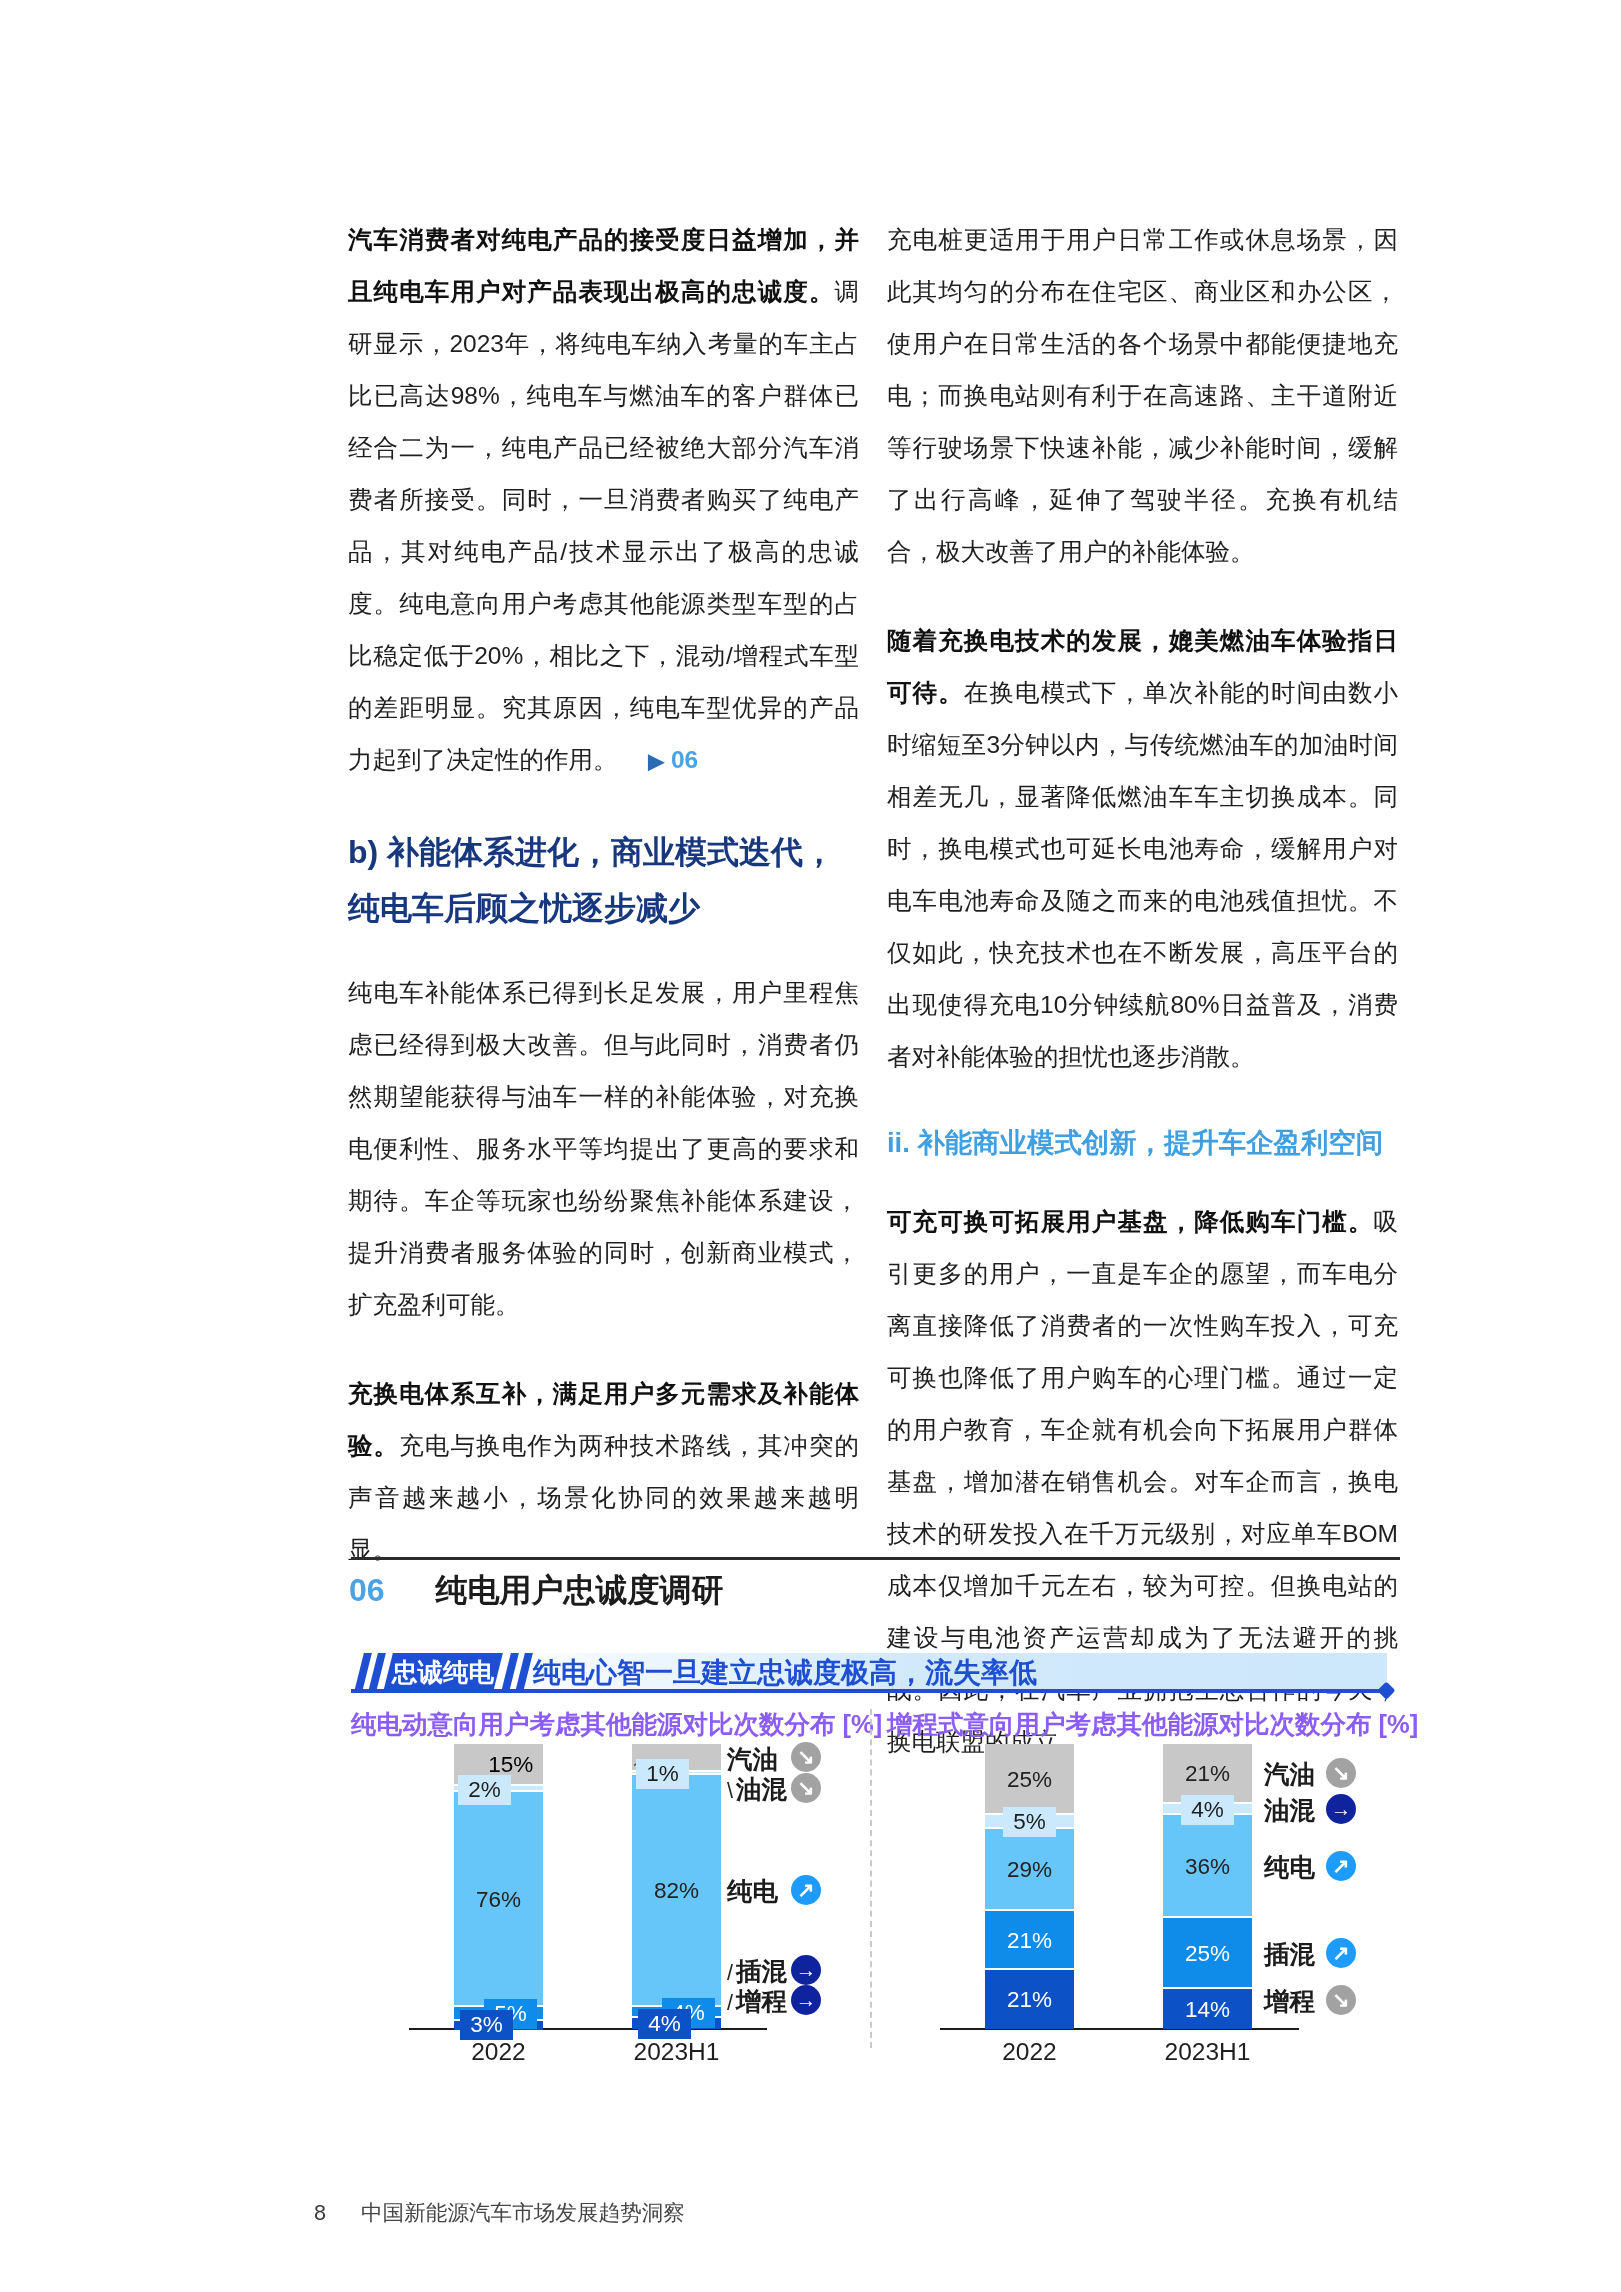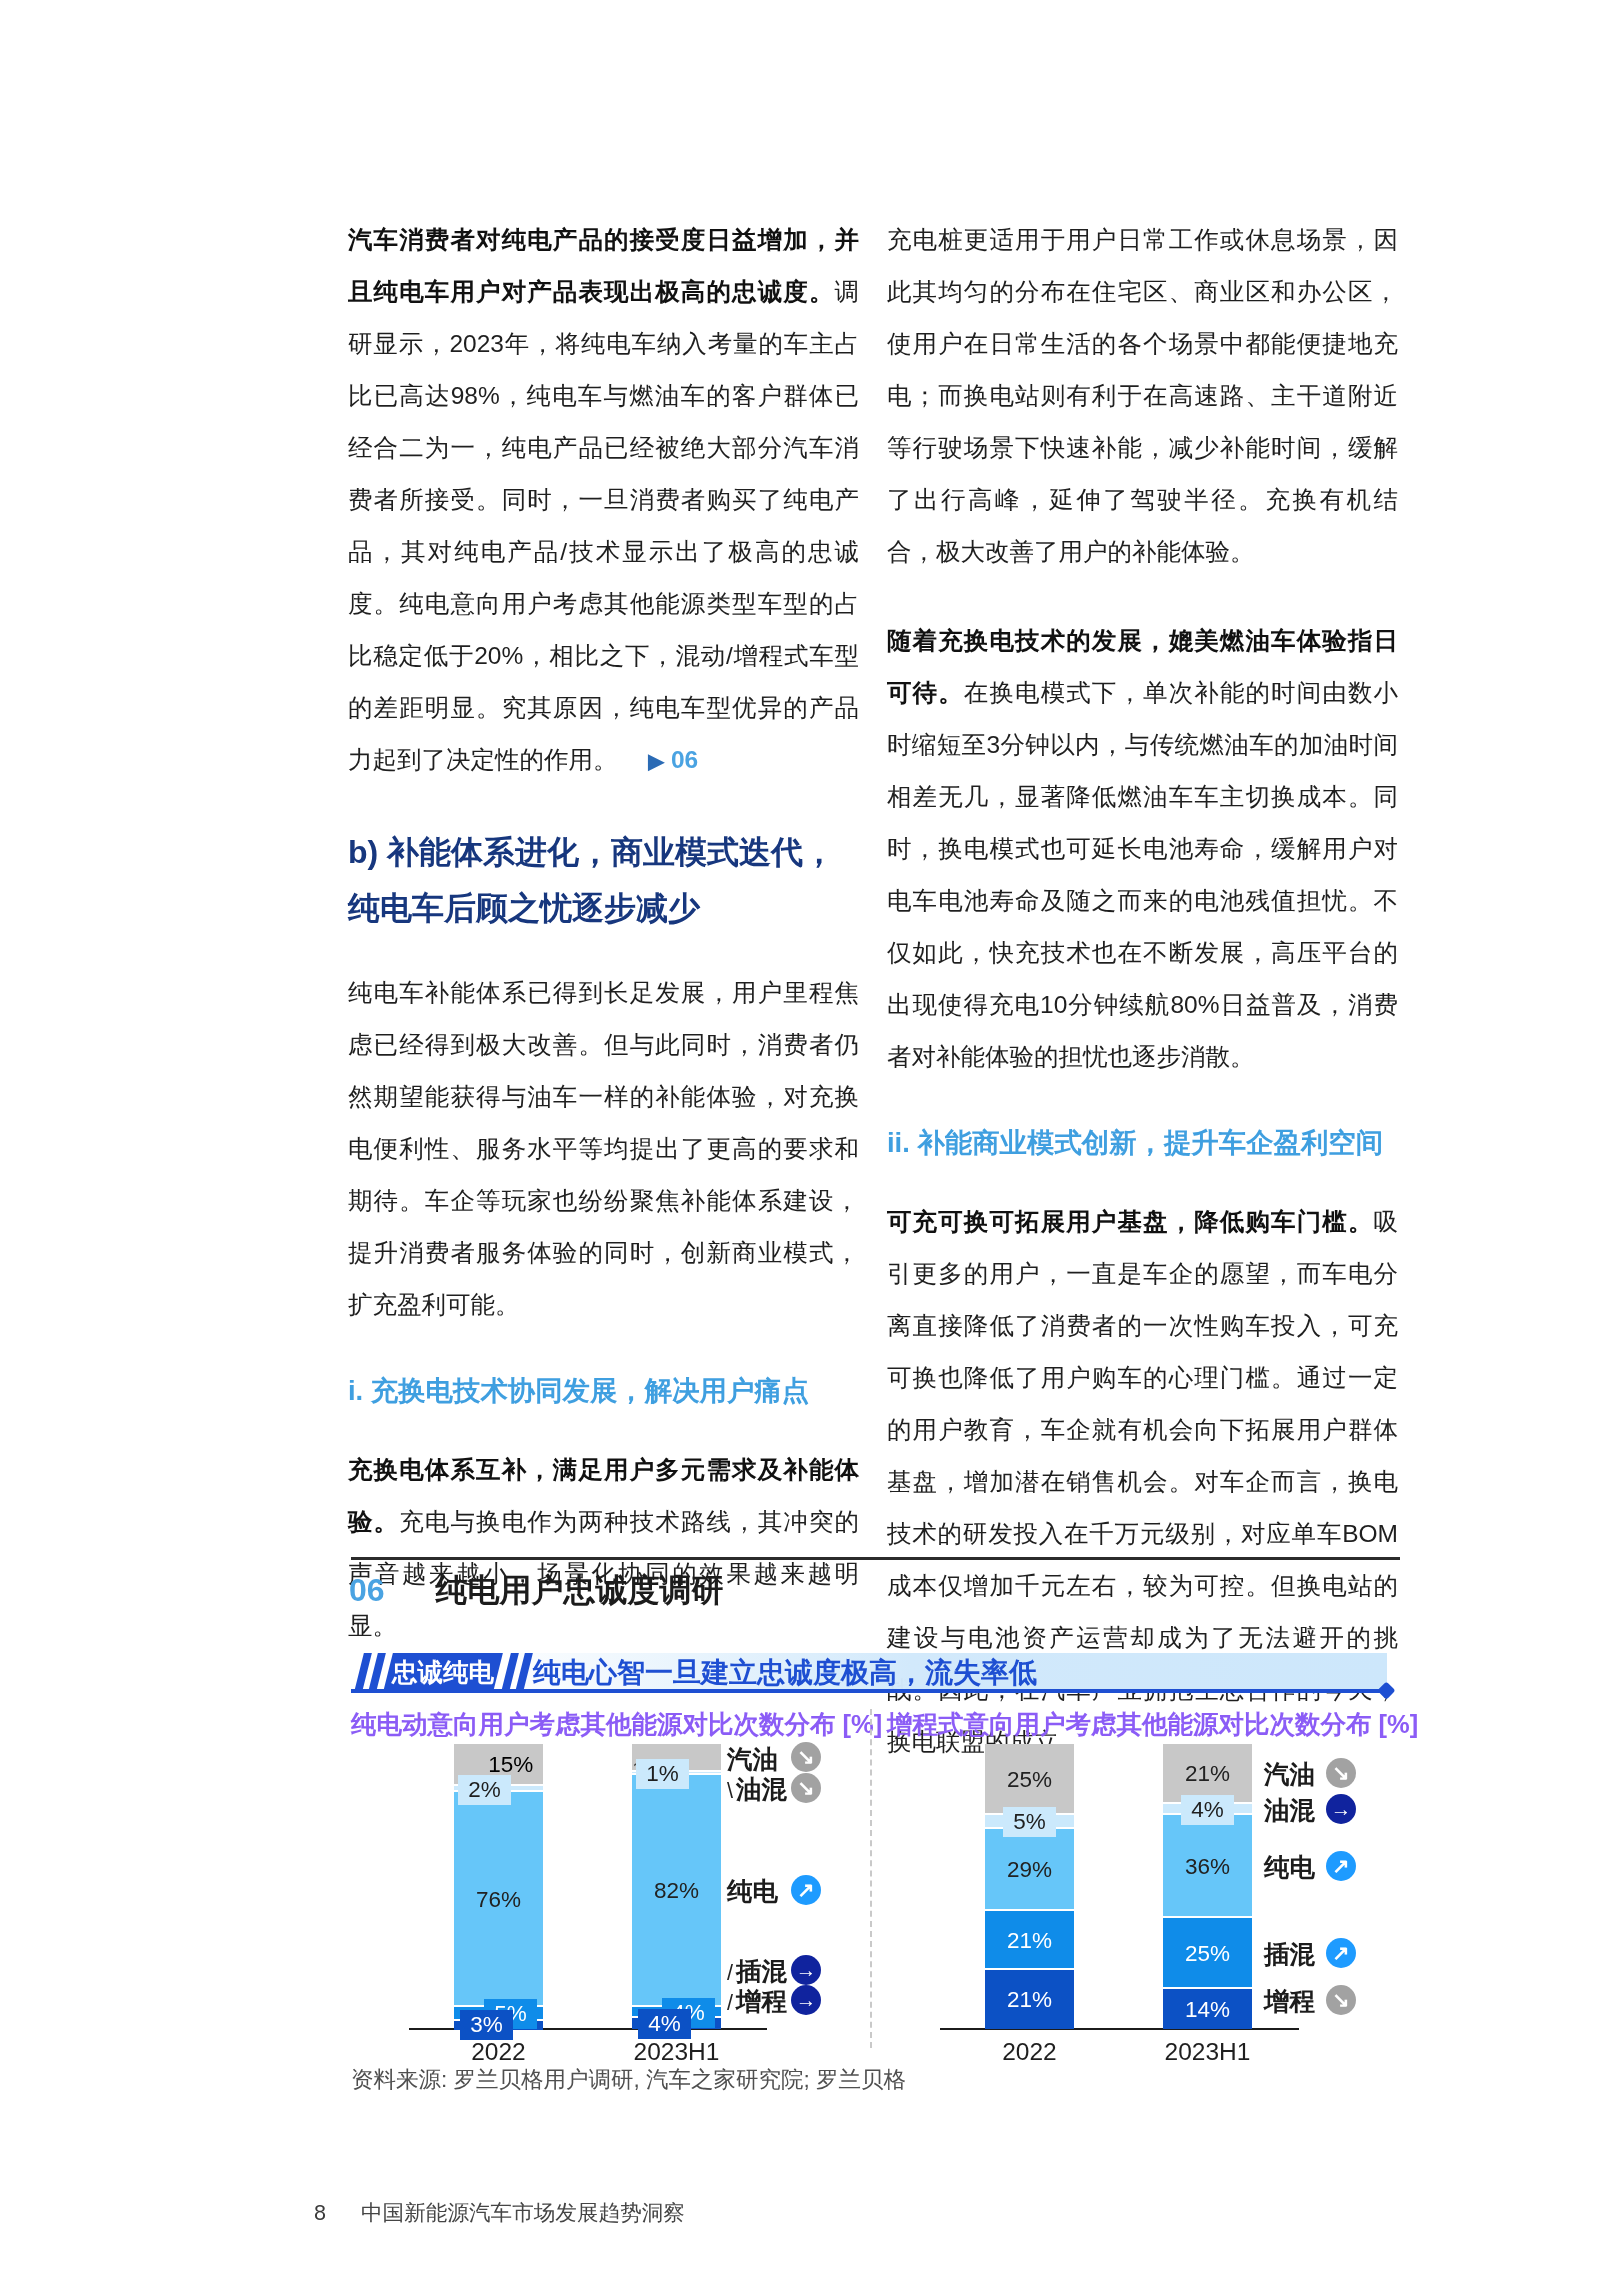--- a/index.html
+++ b/index.html
@@ -59,21 +59,20 @@
 
 <div class="page">
 
   <section class="col col-left">
     <p class="body">
       <b>汽车消费者对纯电产品的接受度日益增加，并且纯电车用户对产品表现出极高的忠诚度。</b><span>调研显示，2023年，将纯电车纳入考量的车主占比已高达98%，纯电车与燃油车的客户群体已经合二为一，纯电产品已经被绝大部分汽车消费者所接受。同时，一旦消费者购买了纯电产品，其对纯电产品/技术显示出了极高的忠诚度。纯电意向用户考虑其他能源类型车型的占比稳定低于20%，相比之下，混动/增程式车型的差距明显。究其原因，纯电车型优异的产品力起到了决定性的作用。</span>
       <span class="figref"><span class="marker">▶</span> <span class="num">06</span></span>
     </p>
     <h2 class="h-navy">b) 补能体系进化，商业模式迭代，纯电车后顾之忧逐步减少</h2>
     <p class="body">纯电车补能体系已得到长足发展，用户里程焦虑已经得到极大改善。但与此同时，消费者仍然期望能获得与油车一样的补能体验，对充换电便利性、服务水平等均提出了更高的要求和期待。车企等玩家也纷纷聚焦补能体系建设，提升消费者服务体验的同时，创新商业模式，扩充盈利可能。</p>
-    <h4 class="h-blue-s">i. 充换电技术协同发展，解决用户痛点</h4>
     <p class="body">
       <b>充换电体系互补，满足用户多元需求及补能体验。</b><span>充电与换电作为两种技术路线，其冲突的声音越来越小，场景化协同的效果越来越明显。</span>
     </p>
   </section>
 
   <section class="col col-right">
     <p class="body">充电桩更适用于用户日常工作或休息场景，因此其均匀的分布在住宅区、商业区和办公区，使用户在日常生活的各个场景中都能便捷地充电；而换电站则有利于在高速路、主干道附近等行驶场景下快速补能，减少补能时间，缓解了出行高峰，延伸了驾驶半径。充换有机结合，极大改善了用户的补能体验。</p>
     <p class="body">
       <b>随着充换电技术的发展，媲美燃油车体验指日可待。</b><span>在换电模式下，单次补能的时间由数小时缩短至3分钟以内，与传统燃油车的加油时间相差无几，显著降低燃油车车主切换成本。同时，换电模式也可延长电池寿命，缓解用户对电车电池寿命及随之而来的电池残值担忧。不仅如此，快充技术也在不断发展，高压平台的出现使得充电10分钟续航80%日益普及，消费者对补能体验的担忧也逐步消散。</span>
     </p>
@@ -176,19 +175,18 @@
       <div class="legend-label" style="left: 389px; top: 49px;">油混</div>
       <div class="trend-icon" style="background: rgb(16, 35, 158); left: 451px; top: 50px;">→</div>
       <div class="legend-label" style="left: 389px; top: 106px;">纯电</div>
       <div class="trend-icon" style="background: rgb(30, 155, 255); left: 451px; top: 107px;">↗</div>
       <div class="legend-label" style="left: 389px; top: 193px;">插混</div>
       <div class="trend-icon" style="background: rgb(30, 155, 255); left: 451px; top: 194px;">↗</div>
       <div class="legend-label" style="left: 389px; top: 240px;">增程</div>
       <div class="trend-icon" style="background: rgb(162, 162, 162); left: 451px; top: 241px;">↘</div>
     </div>
 
-  <div class="source">资料来源: 罗兰贝格用户调研, 汽车之家研究院; 罗兰贝格</div>
 
   <div class="footer">
     <span>8</span><span class="ftitle">中国新能源汽车市场发展趋势洞察</span>
   </div>
 </div>
 
 
 </body></html>

